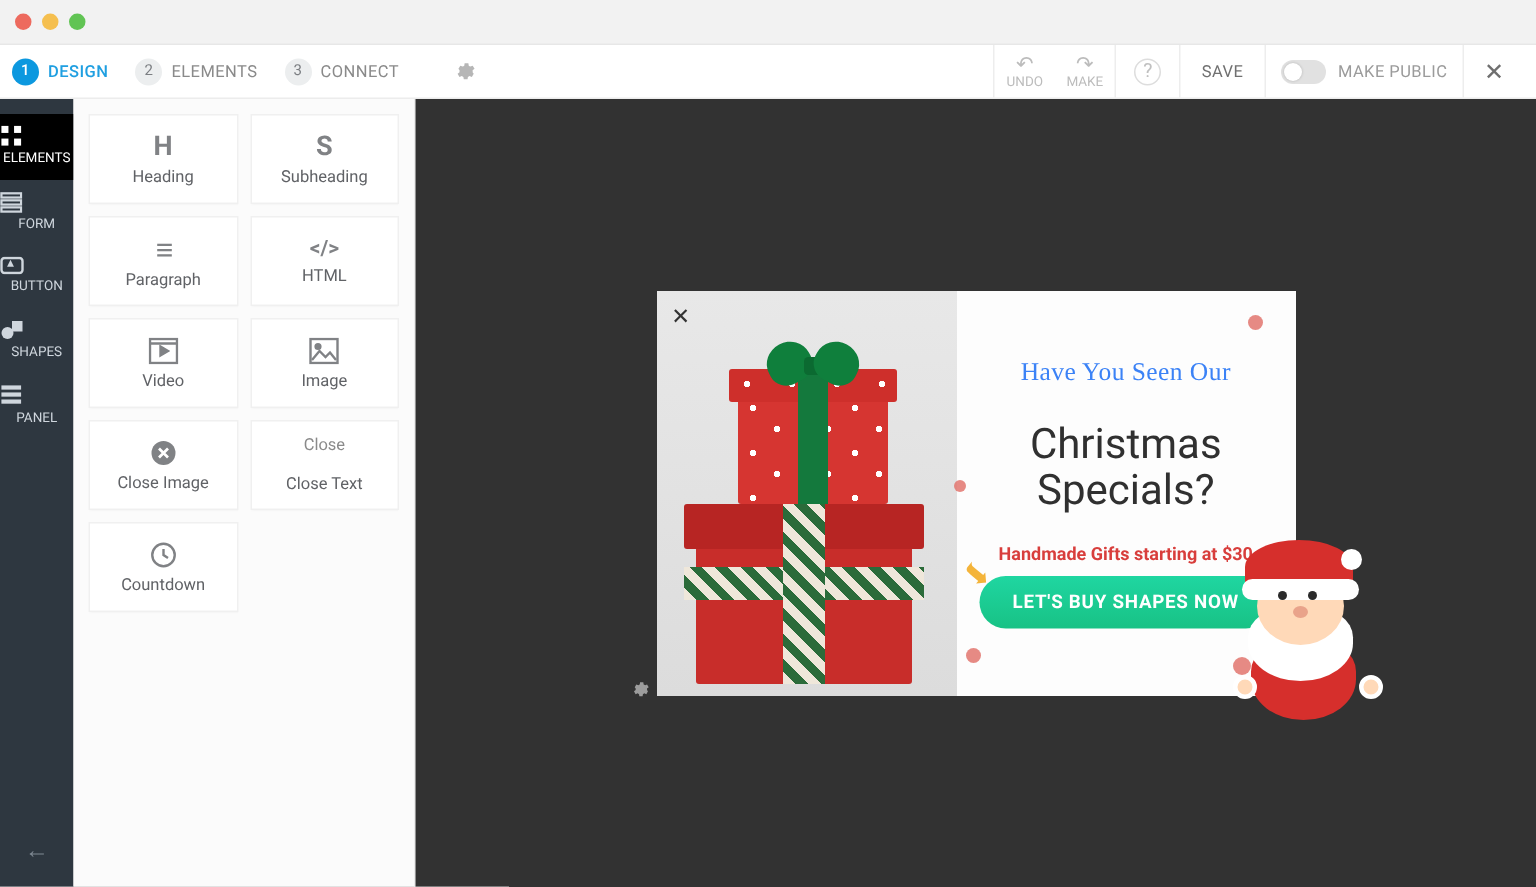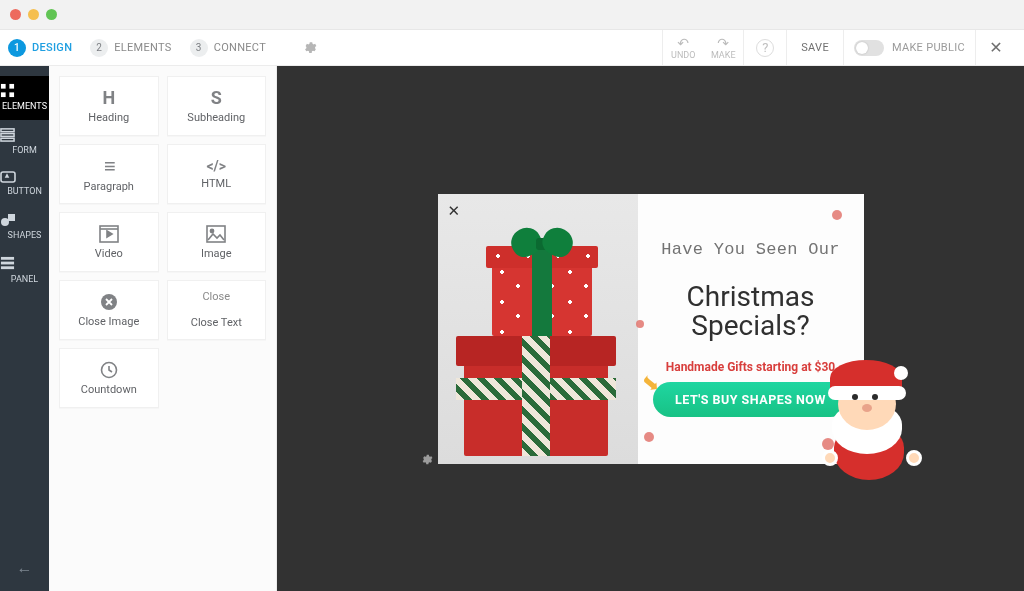--- a/index.html
+++ b/index.html
@@ -44,21 +44,21 @@
   .card .ci { font-size:18px; font-weight:700; margin-bottom:4px; color:#808285; line-height:1;}
   .card .ci-small { font-size:14px; }
   .card .second { font-size:11px; color:#8a8a8a; margin-top:-2px; margin-bottom:13px; }
 
   
   .canvas { flex:1; background:#323232; position:relative; display:flex; align-items:center; justify-content:center; }
   .popup { width:426px; height:270px; background:#efefef; position:relative; display:flex; }
   .popup .close-x { position:absolute; left:10px; top:8px; font-size:15px; color:#333; cursor:pointer; z-index:3; }
   .popup-left { width:200px; height:100%; position:relative; background:linear-gradient(#e8e8e8,#dcdcdc); overflow:hidden; }
   .popup-right { flex:1; background:#fdfdfd; display:flex; flex-direction:column; align-items:center; justify-content:center; position:relative; }
-  .hys { font-family: Liberation Mono, monospace; color:#737373; font-size:17px; letter-spacing:.3px; }
+  .hys { font-family: Liberation Serif, serif; color:#3b82f6; font-size:17px; letter-spacing:.3px; }
   .cs { font-family: Georgia, 'Times New Roman', serif; color:#303030; font-size:28px; line-height:1.05; text-align:center; margin-top:23px; }
   .hg { color:#d83e3c; font-size:12px; font-weight:700; margin-top:20px; }
   .cta { margin-top:8px; background:linear-gradient(#1fd6a1,#18c285); color:#fff; font-size:12.5px; font-weight:700; letter-spacing:.5px; padding:10px 22px; border-radius:22px; border:none; cursor:pointer; }
   .popup-gear { position:absolute; left:-18px; bottom:-2px; color:#9c9c9c; font-size:13px; }
 
   .r-dot { position:absolute; width:10px; height:10px; border-radius:50%; background:#e2756e; opacity:.85; }
   .arrow { position:absolute; left:4px; bottom:68px; color:#f4b43a; font-size:22px; transform:rotate(40deg); }
 
   
   .gift-big { position:absolute; left:18px; bottom:8px; width:160px; height:120px; }

